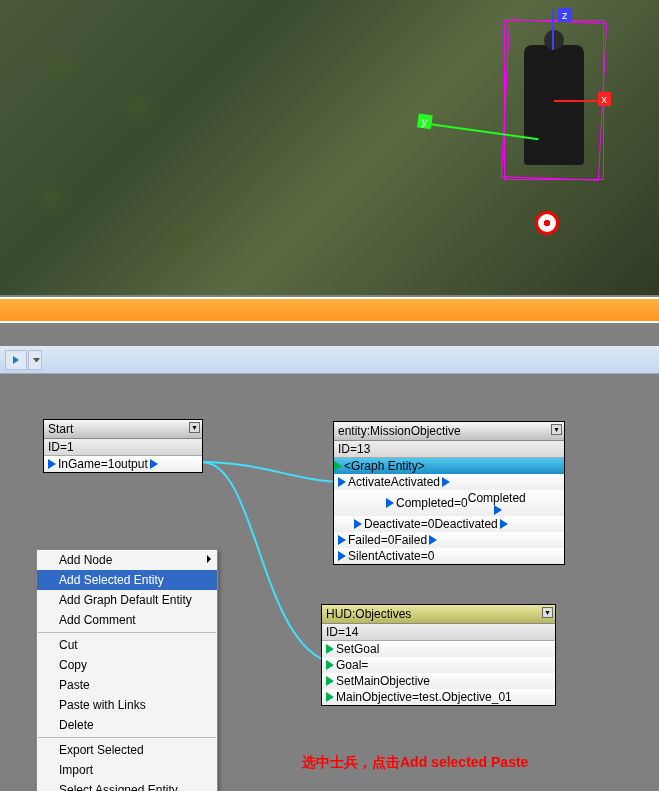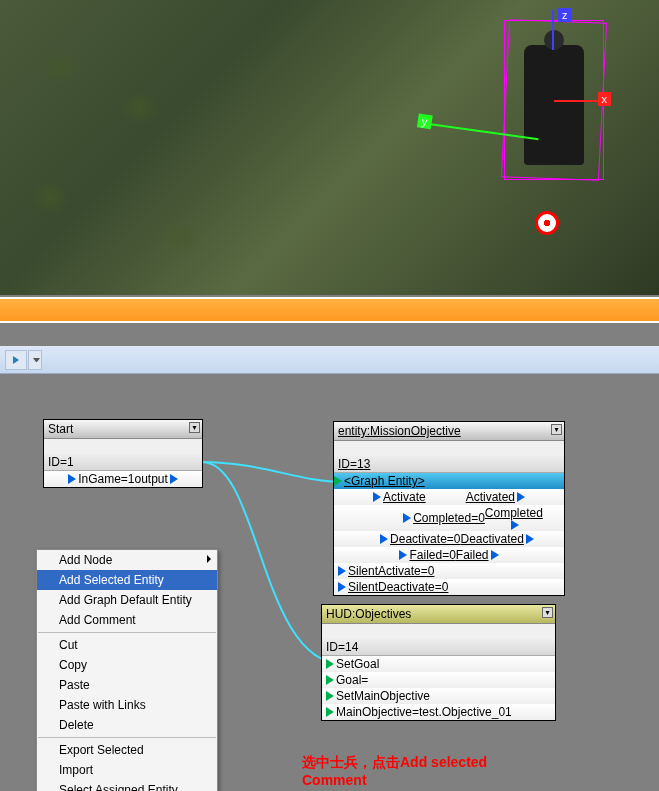--- a/index.html
+++ b/index.html
@@ -24,31 +24,31 @@
 .toolbar { position: absolute; top: 346px; left: 0; width: 659px; height: 28px; background: linear-gradient(#dde8f8, #c5d8f0); border-bottom: 1px solid #9ab; display: flex; align-items: center; padding-left: 5px; }
 .toolbar-btn { width: 22px; height: 20px; background: #e0e8f4; border: 1px solid #b0c0d8; margin-right: 1px; display: inline-flex; align-items: center; justify-content: center; }
 .arrow-icon { width: 0; height: 0; border-left: 6px solid #2080c0; border-top: 4px solid transparent; border-bottom: 4px solid transparent; }
 .dropdown-tick { width: 7px; height: 4px; margin-left: 2px; border-top: 4px solid #555; border-left: 3px solid transparent; border-right: 3px solid transparent; }
 
 .canvas { position: absolute; top: 374px; left: 0; width: 537px; height: 417px; background: #808080; }
 
 .node { position: absolute; background: #f0f0f0; border: 1px solid #000; min-width: 150px; }
 .node-header { background: linear-gradient(#f8f8f8, #c0c0c0); padding: 2px 4px; border-bottom: 1px solid #888; position: relative; }
 .node-header .collapse { position: absolute; right: 2px; top: 2px; width: 11px; height: 11px; border: 1px solid #666; background: #ddd; font-size: 8px; text-align: center; line-height: 9px;}
-.node-sub { padding: 1px 4px; border-bottom: 1px solid #aaa; background: linear-gradient(#eee, #d8d8d8); margin-top: 15px; }
+.node-sub { padding: 1px 4px; border-bottom: 1px solid #aaa; background: linear-gradient(#eee, #d8d8d8); }
 .node-row { padding: 1px 4px; display: flex; align-items: center; background: linear-gradient(#fff, #eee); }
 .port-arrow { width: 0; height: 0; display: inline-block; }
 .port-in { border-left: 8px solid #0060e0; border-top: 5px solid transparent; border-bottom: 5px solid transparent; margin-right: 2px; }
 .port-in-green { border-left: 8px solid #00b050; border-top: 5px solid transparent; border-bottom: 5px solid transparent; margin-right: 2px; }
 .port-out { border-left: 8px solid #0060e0; border-top: 5px solid transparent; border-bottom: 5px solid transparent; margin-left: 2px; }
-.row-flex { display: flex; justify-content: center; align-items: center; }
+.row-flex { display: flex; justify-content: flex-start; align-items: center; }
 .entity-row { background: linear-gradient(#50c8f0, #2090c8); color: #000; padding: 1px 0; display: flex; align-items: center; }
 
 #node-start { left: 43px; top: 45px; width: 160px; }
-#node-mission { left: 333px; top: 47px; width: 232px; text-decoration: underline; }
+#node-mission { left: 333px; top: 47px; width: 232px; }
 #node-hud { left: 321px; top: 230px; width: 235px; }
 #node-hud .node-header { background: linear-gradient(#e8e8a0, #b8b860); }
 
 .context-menu { position: absolute; left: 36px; top: 175px; width: 182px; background: #f4f4f4; border: 1px solid #888; box-shadow: 2px 2px 4px rgba(0,0,0,0.3); }
 .menu-item { padding: 3px 8px 3px 22px; position: relative; cursor: default; }
 .menu-item.highlighted { background: #316ac5; color: white; }
 .menu-sep { height: 1px; background: #bbb; margin: 2px 1px; }
 .menu-arrow { position: absolute; right: 6px; top: 5px; border-left: 4px solid black; border-top: 4px solid transparent; border-bottom: 4px solid transparent; }
 
 .wire { position: absolute; pointer-events: none; }
@@ -115,21 +115,21 @@
     <div class="node-sub">ID=13</div>
     <div class="entity-row">
       <span class="port-arrow port-in-green"></span>
         <span>&lt;Graph Entity&gt;</span>
     </div>
     <div class="node-row row-flex">
       <span style="display:flex;align-items:center;">
           <span class="port-arrow port-in"></span>
           <span>Activate</span>
         </span>
-      <span style="display:flex;align-items:center;margin-left:40px;">
+      <span style="display:flex;align-items:center;">
           <span>Activated</span>
           <span class="port-arrow port-out"></span>
         </span>
     </div>
     <div class="node-row row-flex">
       <span style="display:flex;align-items:center;padding-left:48px;">
           <span class="port-arrow port-in"></span>
           <span>Completed=0</span>
         </span>
       <span style="display:flex;align-items:center;flex-direction:column;">
@@ -153,24 +153,20 @@
           <span>Failed=0</span>
         </span>
       <span style="display:flex;align-items:center;">
           <span>Failed</span>
           <span class="port-arrow port-out"></span>
         </span>
     </div>
     <div class="node-row">
         <span class="port-arrow port-in"></span>
         <span>SilentActivate=0</span>
-      </div>
-    <div class="node-row">
-        <span class="port-arrow port-in"></span>
-        <span>SilentDeactivate=0</span>
       </div>
   </div>
 
   <div id="node-hud" class="node">
     <div class="node-header">
       <span>HUD:Objectives</span>
       <span class="collapse">▾</span>
     </div>
     <div class="node-sub">ID=14</div>
     <div class="node-row">
@@ -202,14 +198,14 @@
     <div class="menu-item">Paste</div>
     <div class="menu-item">Paste with Links</div>
     <div class="menu-item">Delete</div>
     <div class="menu-sep"></div>
     <div class="menu-item">Export Selected</div>
     <div class="menu-item">Import</div>
     <div class="menu-item">Select Assigned Entity</div>
 
   </div>
 
-  <div class="annotation">选中士兵，点击Add selected Comment</div>
+  <div class="annotation">选中士兵，点击Add selected Paste</div>
 </div>
 
 </body></html>

